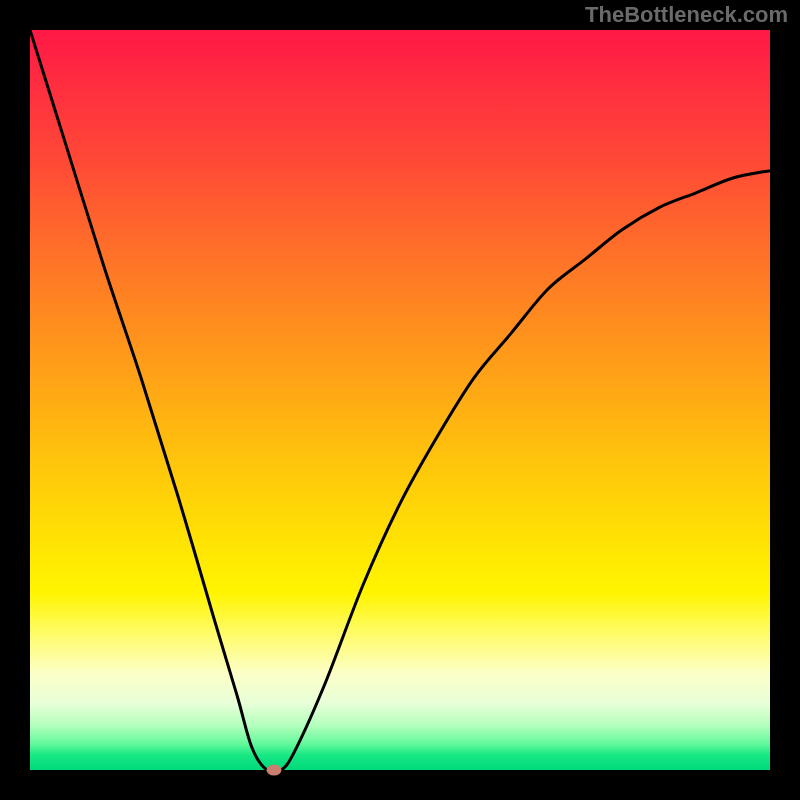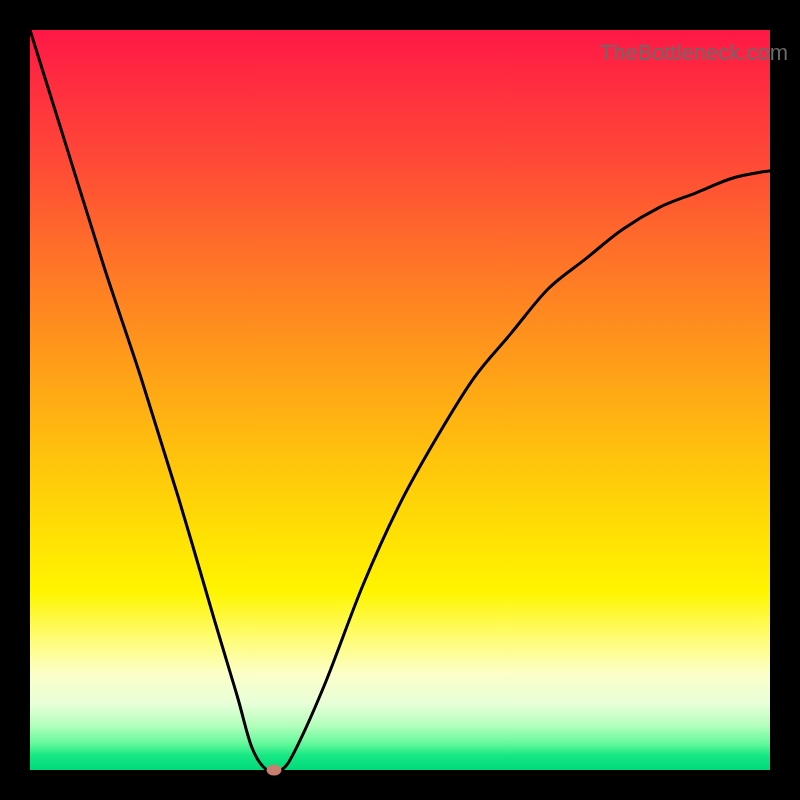--- a/index.html
+++ b/index.html
@@ -9,23 +9,22 @@
     background: #000;
     position: relative;
     font-family: Arial, sans-serif;
   }
   .watermark {
     position: absolute;
     top: 2px;
     right: 12px;
     color: #6a6a6a;
     font-size: 22px;
-    font-weight: 400;
+    font-weight: 700;
     z-index: 10;
-    margin-top: 38px;
   }
   .plot-area {
     position: absolute;
     left: 30px;
     top: 30px;
     width: 740px;
     height: 740px;
     background: linear-gradient(to bottom,
       #ff1846 0%,
       #ff2f3f 8%,

